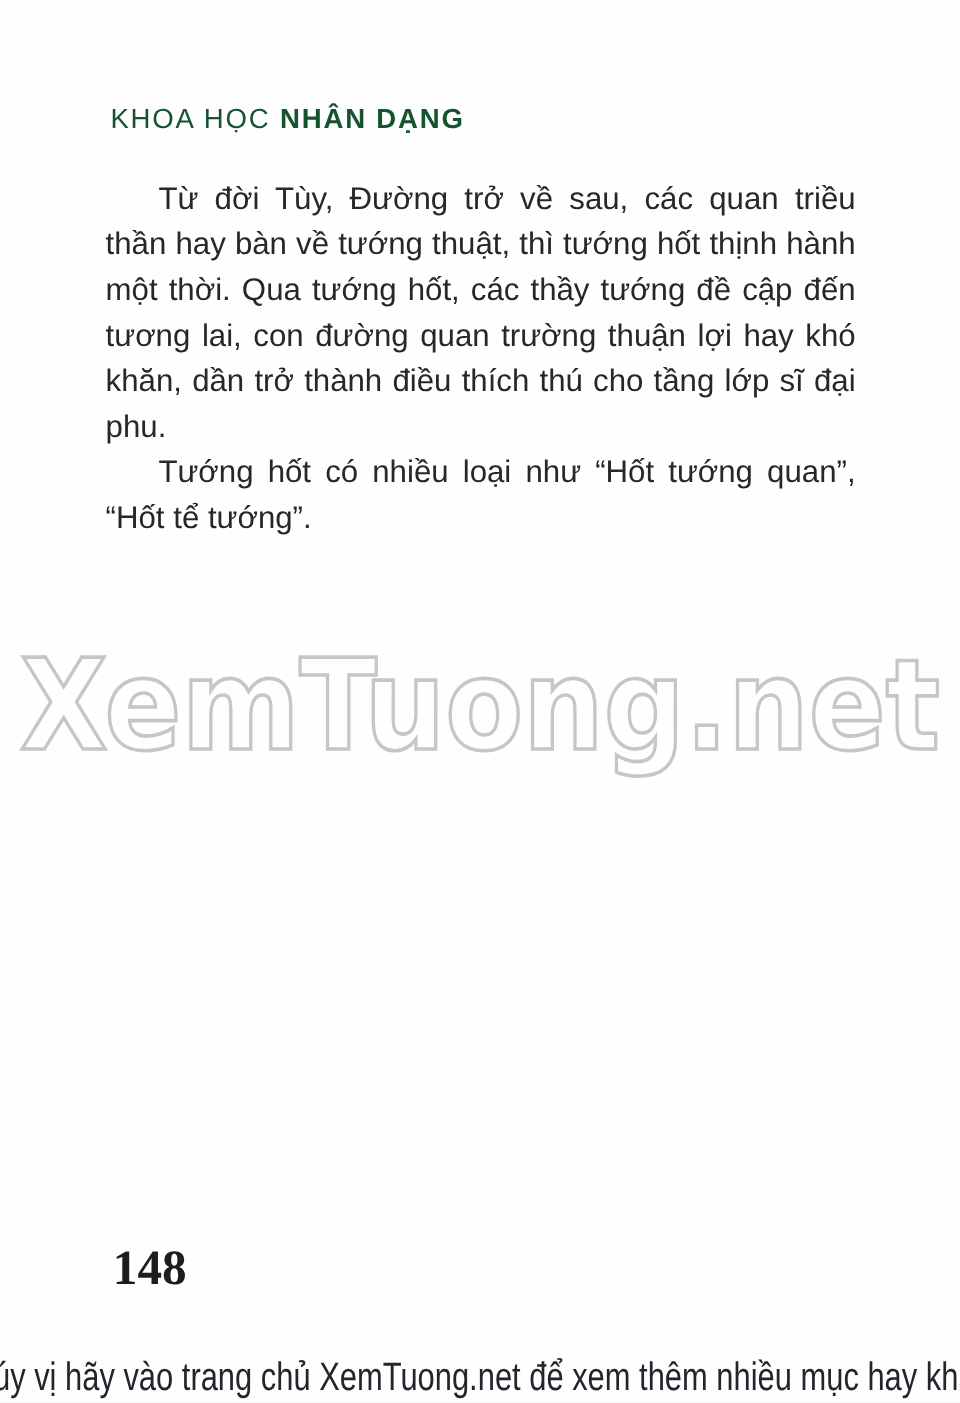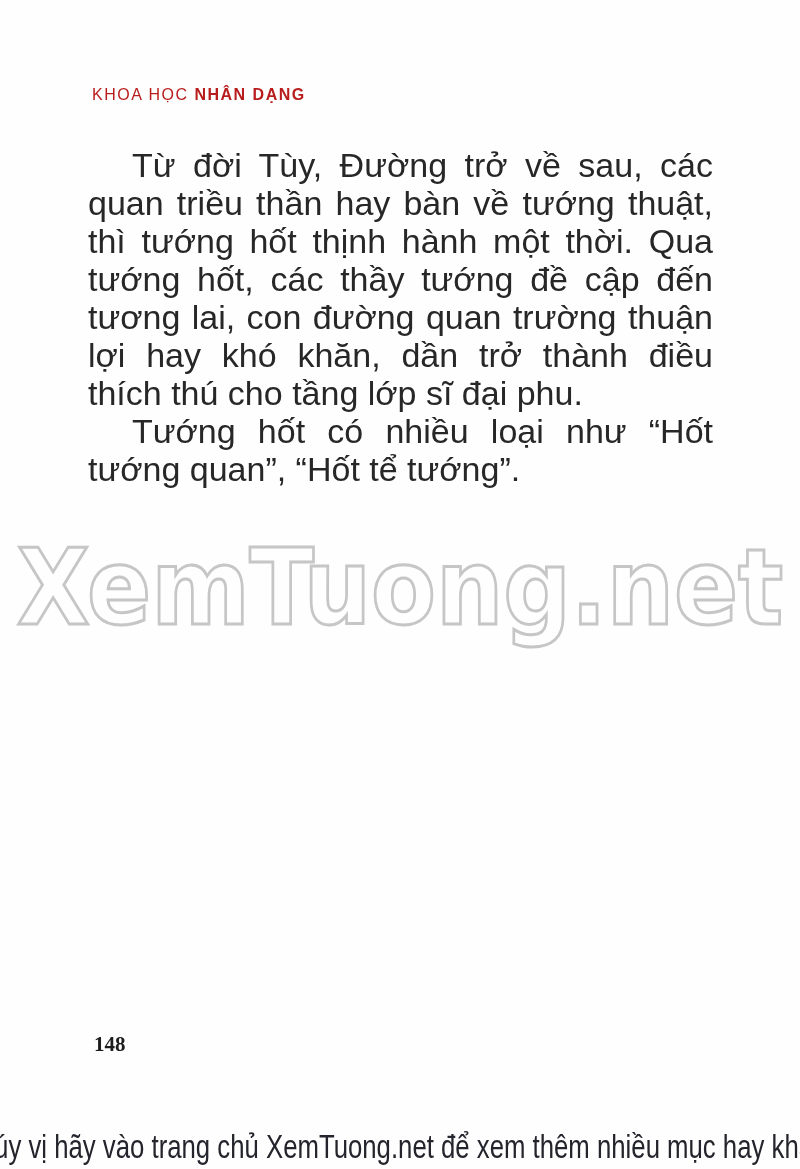--- a/index.html
+++ b/index.html
@@ -15,23 +15,23 @@
     background: #fefefe;
     overflow: hidden;
     font-family: "Liberation Sans", sans-serif;
   }
 
   
   .running-head {
     position: absolute;
     left: 92px;
     top: 86px;
-    font-size: 16px;
+    font-size: 23px;
     letter-spacing: 1.5px;
-    color: #b91c1c;
+    color: #14532d;
     white-space: nowrap;
     z-index: 2;
   }
   .running-head .bold { font-weight: bold; }
 
   
   .watermark {
     position: absolute;
     left: 50%;
     top: 588px;
@@ -45,40 +45,40 @@
     z-index: 1;
     user-select: none;
   }
 
   
   .content {
     position: absolute;
     left: 88px;
     top: 146px;
     width: 625px;
-    font-size: 34px;
+    font-size: 26px;
     line-height: 38px;
     text-align: justify;
     color: #272727;
     z-index: 2;
   }
   .content p {
     margin: 0;
     text-indent: 44px;
   }
   .content .italic { font-style: italic; }
 
   
   .page-number {
     position: absolute;
     left: 94px;
     top: 1032px;
     font-family: "Liberation Serif", "DejaVu Serif", serif;
     font-weight: bold;
-    font-size: 21px;
+    font-size: 41px;
     color: #1d1d1d;
     z-index: 2;
   }
 
   
   .footer-bar {
     position: absolute;
     left: 50%;
     bottom: 3px;
     transform: translateX(-50%) scaleX(0.78);

